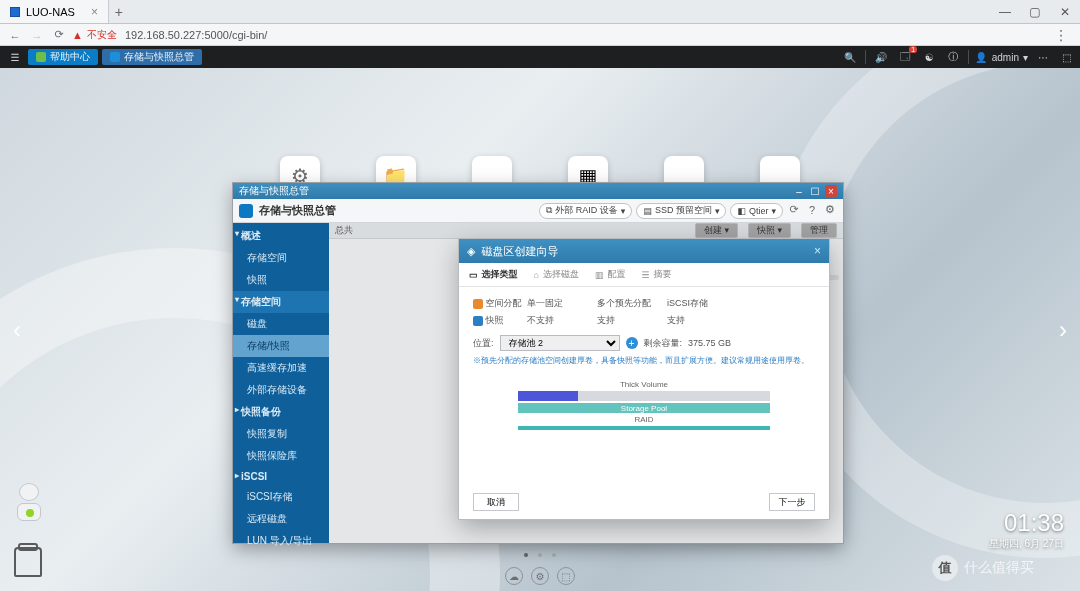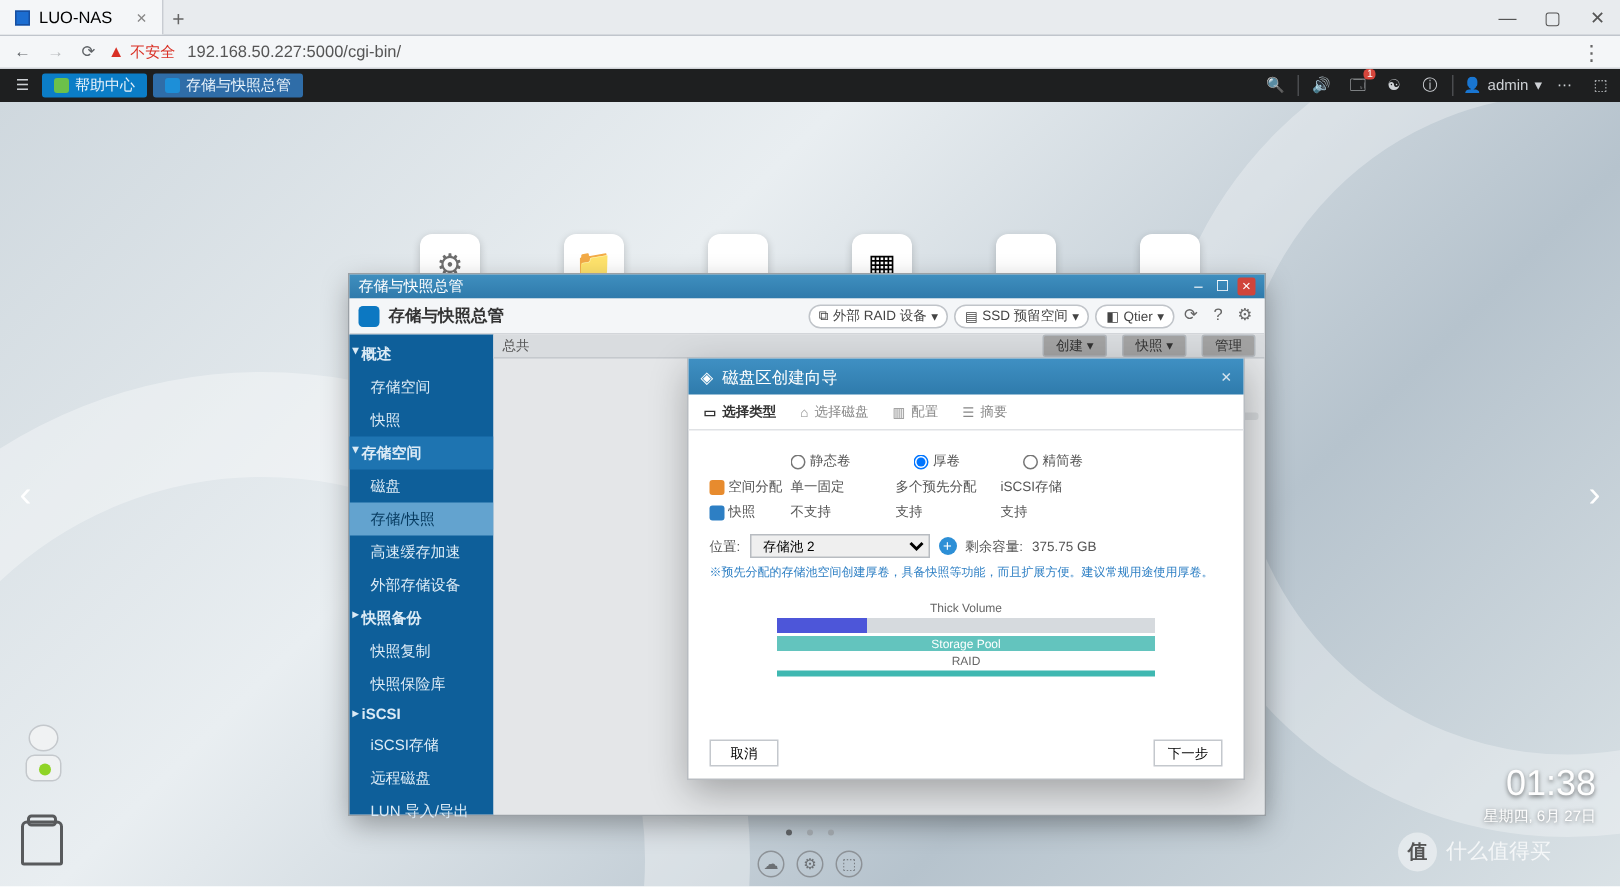--- a/index.html
+++ b/index.html
@@ -283,34 +283,20 @@
             <span>磁盘区创建向导</span>
             <span class="x">×</span>
           </div>
           <div class="wzsteps">
             <div class="step active">▭ <span>选择类型</span></div>
             <div class="step">⌂ <span>选择磁盘</span></div>
             <div class="step">▥ <span>配置</span></div>
             <div class="step">☰ <span>摘要</span></div>
           </div>
           <div class="wzbody">
-            <div class="radiorow">
-              <label>
-                  <input type="radio" style=""> 
-                  <span>静态卷</span>
-                </label>
-              <label>
-                  <input type="radio" checked="" style=""> 
-                  <span>厚卷</span>
-                </label>
-              <label>
-                  <input type="radio" style=""> 
-                  <span>精简卷</span>
-                </label>
-            </div>
             <div class="featgrid">
               <div><span class="ic-sm ic-or"></span> <span>空间分配</span></div>
               <div>单一固定</div>
                 <div>多个预先分配</div>
                 <div>iSCSI存储</div>
                 <div></div>
               <div><span class="ic-sm ic-bl"></span> <span>快照</span></div>
               <div>不支持</div>
                 <div>支持</div>
                 <div>支持</div>

